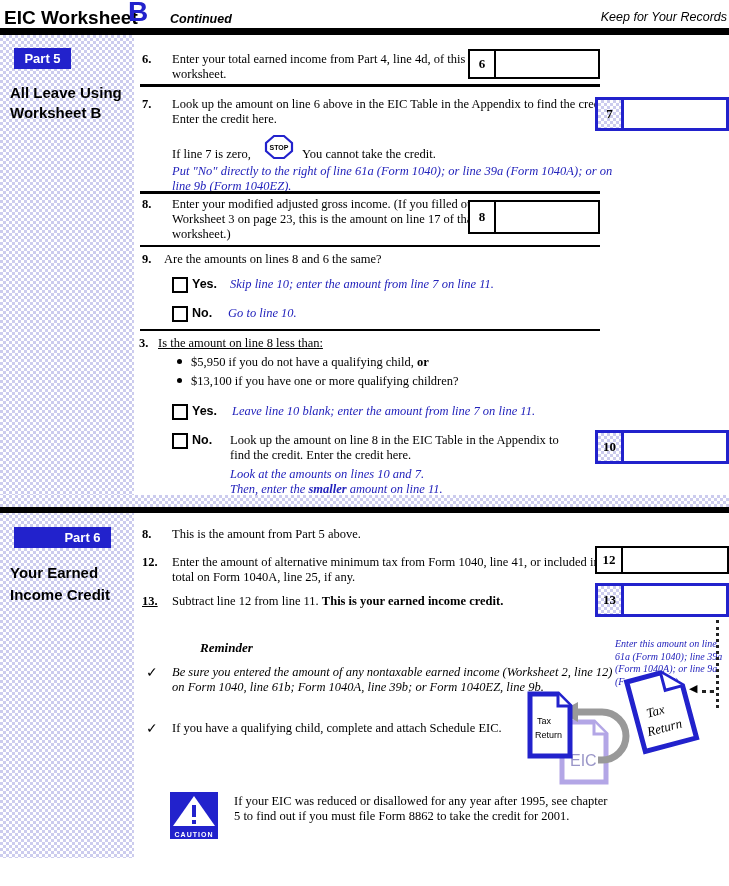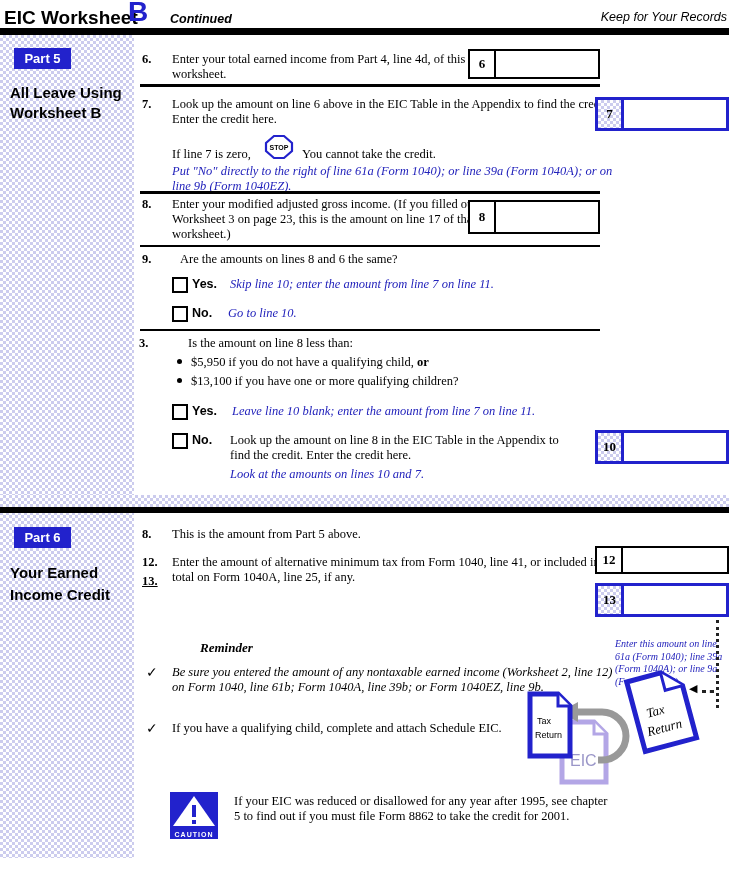--- a/index.html
+++ b/index.html
@@ -47,21 +47,21 @@
   <div class="abs rule" style="left:0;top:28px;width:729px;height:7px;"></div>
 
   <div class="abs checker" style="left:0;top:35px;width:134px;height:823px;"></div>
   <div class="abs checker" style="left:0;top:495px;width:729px;height:12px;"></div>
   <div class="abs rule" style="left:0;top:507px;width:729px;height:6px;"></div>
 
   <div class="abs partbox" style="left:14px;top:48px;">Part 5</div>
   <div class="abs parttitle" style="left:10px;top:83px;">All Leave Using</div>
   <div class="abs parttitle" style="left:10px;top:103px;">Worksheet B</div>
 
-  <div class="abs partbox" style="left:14px;top:527px;">Part 6</div>
+  <div class="abs partbox" style="left:14px;top:527px;padding-left:40px;">Part 6</div>
   <div class="abs parttitle" style="left:10px;top:563px;">Your Earned</div>
   <div class="abs parttitle" style="left:10px;top:585px;">Income Credit</div>
 
   <div class="abs num" style="left:142px;top:52px;">6.</div>
   <p class="abs t" style="left:172px;top:52px;width:310px;">Enter your total earned income from Part 4, line 4d, of this worksheet.</p>
   <div class="abs bbox" style="left:468px;top:49px;width:128px;height:26px;">
     <div class="cell">6</div>
     <div class="field"></div>
   </div>
   <div class="abs rule" style="left:140px;top:84px;width:460px;height:3px;"></div>
@@ -84,58 +84,60 @@
 
   <div class="abs num" style="left:142px;top:197px;">8.</div>
   <p class="abs t" style="left:172px;top:197px;width:320px;">Enter your modified adjusted gross income. (If you filled out Worksheet 3 on page 23, this is the amount on line 17 of that worksheet.)</p>
   <div class="abs bbox" style="left:468px;top:200px;width:128px;height:30px;">
     <div class="cell">8</div>
     <div class="field"></div>
   </div>
   <div class="abs rule" style="left:140px;top:245px;width:460px;height:2px;"></div>
 
   <div class="abs num" style="left:142px;top:252px;">9.</div>
-  <p class="abs t" style="left:180px;top:252px;width:440px;">Are the amounts on lines 8 and 6 the same?</p>
+  <p class="abs t" style="left:164px;top:252px;width:440px;">Are the amounts on lines 8 and 6 the same?</p>
   <span class="abs cb" style="left:172px;top:277px;"></span>
   <span class="abs cblabel" style="left:192px;top:277px;">Yes.</span>
   <span class="abs note" style="left:230px;top:277px;">Skip line 10; enter the amount from line 7 on line 11.</span>
   <span class="abs cb" style="left:172px;top:306px;"></span>
   <span class="abs cblabel" style="left:192px;top:306px;">No.</span>
   <span class="abs note" style="left:228px;top:306px;">Go to line 10.</span>
   <div class="abs rule" style="left:140px;top:329px;width:460px;height:2px;"></div>
 
   <div class="abs num" style="left:139px;top:336px;">3.</div>
-  <p class="abs t" style="left:188px;top:336px;width:440px;">Is the amount on line 8 less than:</p>
+  <p class="abs t" style="left:158px;top:336px;width:440px;text-decoration:underline;">Is the amount on line 8 less than:</p>
   <span class="abs dot" style="left:177px;top:359px;"></span>
   <p class="abs t" style="left:191px;top:355px;width:420px;"><span>$5,950 if you do not have a qualifying child, </span><b>or</b></p>
   <span class="abs dot" style="left:177px;top:378px;"></span>
   <p class="abs t" style="left:191px;top:374px;width:420px;">$13,100 if you have one or more qualifying children?</p>
   <span class="abs cb" style="left:172px;top:404px;"></span>
   <span class="abs cblabel" style="left:192px;top:404px;">Yes.</span>
   <span class="abs note" style="left:232px;top:404px;">Leave line 10 blank; enter the amount from line 7 on line 11.</span>
   <span class="abs cb" style="left:172px;top:433px;"></span>
   <span class="abs cblabel" style="left:192px;top:433px;">No.</span>
   <p class="abs t" style="left:230px;top:433px;width:330px;">Look up the amount on line 8 in the EIC Table in the Appendix to find the credit. Enter the credit here.</p>
   <div class="abs bluebox" style="left:595px;top:430px;width:128px;height:28px;">
     <div class="cell checker">10</div>
     <div class="field"></div>
   </div>
   <p class="abs t note" style="left:230px;top:467px;width:330px;">Look at the amounts on lines 10 and 7.</p>
+  <p class="abs t note" style="left:230px;top:482px;width:330px;"><span>Then, enter the </span><b>smaller</b><span> amount on line 11.</span></p>
 
   <div class="abs num" style="left:142px;top:527px;">8.</div>
   <p class="abs t" style="left:172px;top:527px;width:440px;">This is the amount from Part 5 above.</p>
 
   <div class="abs num" style="left:142px;top:555px;">12.</div>
   <p class="abs t" style="left:172px;top:555px;width:450px;">Enter the amount of alternative minimum tax from Form 1040, line 41, or included in the total on Form 1040A, line 25, if any.</p>
   <div class="abs bbox" style="left:595px;top:546px;width:130px;height:24px;">
     <div class="cell">12</div>
     <div class="field"></div>
   </div>
 
-  <div class="abs num" style="left:142px;top:574px;text-decoration:underline;">13.</div>
+  <div class="abs num" style="left:142px;top:594px;text-decoration:underline;">13.</div>
+  <p class="abs t" style="left:172px;top:594px;width:450px;"><span>Subtract line 12 from line 11. </span><b>This is your earned income credit.</b></p>
   <div class="abs bluebox" style="left:595px;top:583px;width:128px;height:28px;">
     <div class="cell checker">13</div>
     <div class="field"></div>
   </div>
 
   <p class="abs smallnote" style="left:599px;top:622px;width:110px;margin:16px;">Enter this amount on line 61a (Form 1040); line 39a (Form 1040A); or line 9a (Form 1040EZ)</p>
   <div class="abs dotsv" style="left:716px;top:620px;height:88px;"></div>
   <div class="abs dotsh" style="left:702px;top:690px;width:12px;"></div>
   <span class="abs" style="left:689px;top:682px;font-size:11px;">◀</span>
 

